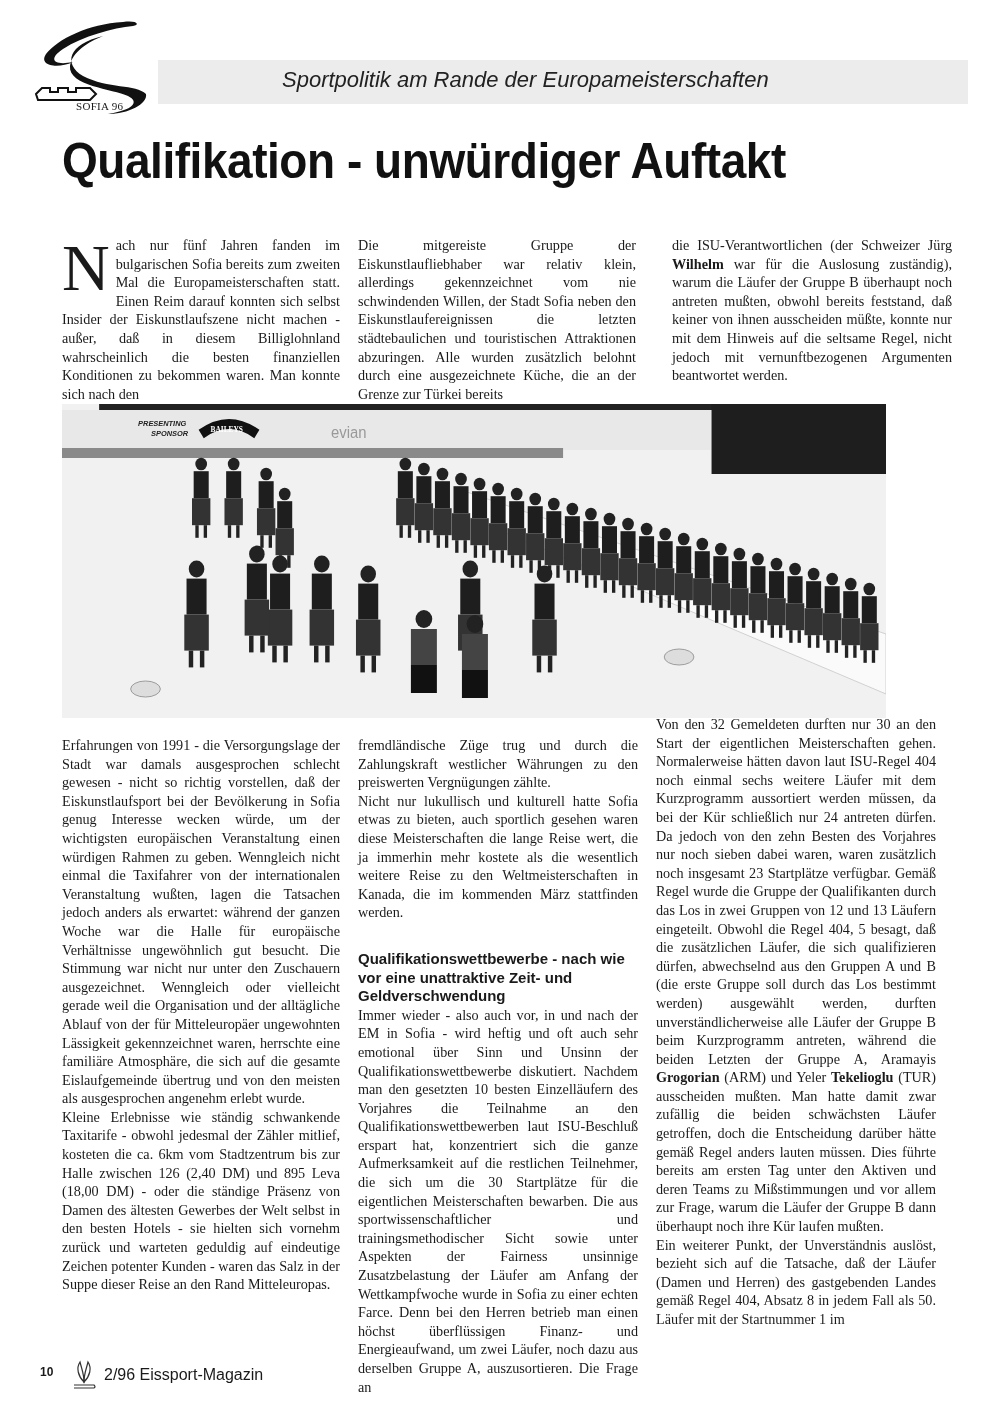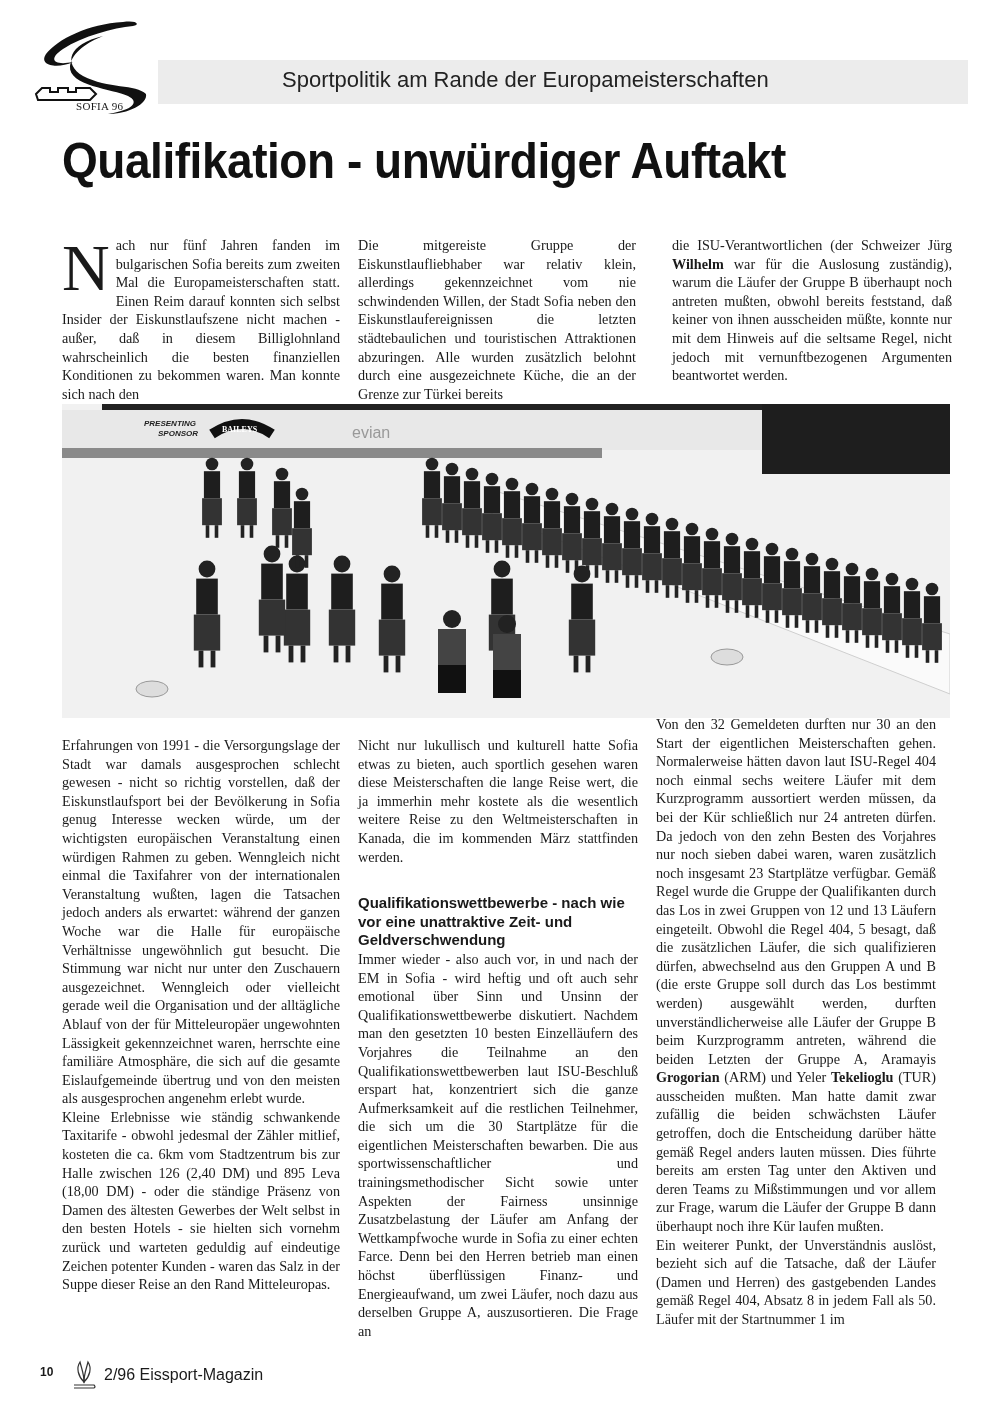--- a/index.html
+++ b/index.html
@@ -5,37 +5,37 @@
     html, body { margin: 0; padding: 0; background: #ffffff; }
     body { width: 1000px; height: 1412px; position: relative; overflow: hidden; color: #1a1a1a; }
     .abs { position: absolute; }
     .serif { font-family: "Liberation Serif", "DejaVu Serif", serif; }
     .sans { font-family: "Liberation Sans", "DejaVu Sans", sans-serif; }
 
     
     #logo { left: 28px; top: 14px; width: 130px; height: 110px; }
     #logo-caption { left: 76px; top: 100px; font-size: 11px; letter-spacing: 0.3px; }
     #kicker-band { left: 158px; top: 60px; width: 810px; height: 44px; background: #ececec; }
-    #kicker { left: 282px; top: 67px; font-size: 22px; color: #222; }
+    #kicker { left: 282px; top: 67px; font-size: 22px; color: #222; font-style: italic; }
     #headline { left: 62px; top: 132px; font-size: 50px; font-weight: bold; letter-spacing: -0.5px; color: #111; white-space: nowrap; transform: scaleX(0.92); transform-origin: left top; }
 
     
     .col { position: absolute; font-size: 14.2px; line-height: 18.6px; text-align: justify; hyphens: manual; }
     .col p { margin: 0; }
     .col .subhead { font-family: "Liberation Sans", "DejaVu Sans", sans-serif; font-weight: bold; font-size: 15px; line-height: 18.6px; text-align: left; margin-top: 28px; }
     .dropcap { float: left; font-size: 66px; line-height: 52px; padding: 4px 6px 0 0; margin-top: 2px; font-family: "Liberation Serif", serif; }
     #col1-top { left: 62px; top: 236px; width: 278px; }
     #col2-top { left: 358px; top: 236px; width: 278px; }
     #col3-top { left: 656px; top: 236px; width: 280px; margin-left: 16px; }
     #col1-bot { left: 62px; top: 736px; width: 278px; }
     #col2-bot { left: 358px; top: 736px; width: 280px; }
     #col3-bot { left: 656px; top: 715px; width: 280px; }
 
     
-    #photo { left: 62px; top: 404px; width: 888px; height: 314px; background: #f4f4f4; overflow: hidden; }
+    #photo { left: 62px; top: 404px; width: 824px; height: 314px; background: #f4f4f4; overflow: hidden; }
     #photo svg { width: 100%; height: 100%; display: block; }
 
     
     #page-number { left: 40px; top: 1365px; font-size: 12px; font-weight: bold; }
     #footer-icon { left: 70px; top: 1360px; width: 28px; height: 30px; }
     #footer-mag { left: 104px; top: 1366px; font-size: 16px; }
   </style>
 </head>
 <body>
 
@@ -348,20 +348,21 @@
     <ellipse cx="90" cy="285" rx="16" ry="8" fill="#ddd" stroke="#999"></ellipse>
     <ellipse cx="665" cy="253" rx="16" ry="8" fill="#ddd" stroke="#999"></ellipse>
   </svg>
 </div>
 
 <div id="col1-bot" class="col serif">
   <p>Erfahrungen von 1991 - die Versorgungslage der Stadt war damals ausgesprochen schlecht gewesen - nicht so richtig vorstellen, daß der Eiskunstlaufsport bei der Bevölkerung in Sofia genug Interesse wecken würde, um der wichtigsten europäischen Veranstaltung einen würdigen Rahmen zu geben. Wenngleich nicht einmal die Taxifahrer von der internationalen Veranstaltung wußten, lagen die Tatsachen jedoch anders als erwartet: während der ganzen Woche war die Halle für europäische Verhältnisse ungewöhnlich gut besucht. Die Stimmung war nicht nur unter den Zuschauern ausgezeichnet. Wenngleich oder vielleicht gerade weil die Organisation und der alltägliche Ablauf von der für Mitteleuropäer ungewohnten Lässigkeit gekennzeichnet waren, herrschte eine familiäre Atmosphäre, die sich auf die gesamte Eislaufgemeinde übertrug und von den meisten als ausgesprochen angenehm erlebt wurde.</p>
   <p>Kleine Erlebnisse wie ständig schwankende Taxitarife - obwohl jedesmal der Zähler mitlief, kosteten die ca. 6km vom Stadtzentrum bis zur Halle zwischen 126 (2,40 DM) und 895 Leva (18,00 DM) - oder die ständige Präsenz von Damen des ältesten Gewerbes der Welt selbst in den besten Hotels - sie hielten sich vornehm zurück und warteten geduldig auf eindeutige Zeichen potenter Kunden - waren das Salz in der Suppe dieser Reise an den Rand Mitteleuropas.</p>
 </div>
 <div id="col2-bot" class="col serif">
+  <p>fremdländische Züge trug und durch die Zahlungskraft westlicher Währungen zu den preiswerten Vergnügungen zählte.</p>
   <p>Nicht nur lukullisch und kulturell hatte Sofia etwas zu bieten, auch sportlich gesehen waren diese Meisterschaften die lange Reise wert, die ja immerhin mehr kostete als die wesentlich weitere Reise zu den Weltmeisterschaften in Kanada, die im kommenden März stattfinden werden.</p>
   <p class="subhead">Qualifikationswettbewerbe - nach wie vor eine unattraktive Zeit- und Geldverschwendung</p>
   <p>Immer wieder - also auch vor, in und nach der EM in Sofia - wird heftig und oft auch sehr emotional über Sinn und Unsinn der Qualifikationswettbewerbe diskutiert. Nachdem man den gesetzten 10  besten Einzelläufern des Vorjahres die Teilnahme an den Qualifikationswettbewerben laut ISU-Beschluß erspart hat, konzentriert sich die ganze Aufmerksamkeit auf die restlichen Teilnehmer, die sich um die 30 Startplätze für die eigentlichen Meisterschaften bewarben. Die aus sportwissenschaftlicher und trainingsmethodischer Sicht sowie unter Aspekten der Fairness unsinnige Zusatzbelastung der Läufer am Anfang der Wettkampfwoche wurde in Sofia zu einer echten Farce. Denn bei den Herren betrieb man einen höchst überflüssigen Finanz- und Energieaufwand, um zwei Läufer, noch dazu aus derselben Gruppe A, auszusortieren. Die Frage an</p>
 </div>
 <div id="col3-bot" class="col serif">
   <p><span>Von den 32 Gemeldeten durften nur 30 an den Start der eigentlichen Meisterschaften gehen. Normalerweise hätten davon laut ISU-Regel 404 noch einmal sechs weitere Läufer mit dem Kurzprogramm aussortiert werden müssen, da bei der Kür schließlich nur 24 antreten dürfen. Da jedoch von den zehn Besten des Vorjahres nur noch sieben dabei waren, waren zusätzlich noch insgesamt 23 Startplätze verfügbar. Gemäß Regel wurde die Gruppe der Qualifikanten durch das Los in zwei Gruppen von 12 und 13 Läufern eingeteilt. Obwohl die Regel 404, 5 besagt, daß die zusätzlichen Läufer, die sich qualifizieren dürfen, abwechselnd aus den Gruppen A und B (die erste Gruppe soll durch das Los bestimmt werden) ausgewählt werden, durften unverständlicherweise alle Läufer der Gruppe B beim Kurzprogramm antreten, während die beiden Letzten der Gruppe A, Aramayis </span><b>Grogorian</b><span> (ARM) und Yeler </span><b>Tekelioglu</b><span> (TUR) ausscheiden mußten. Man hatte damit zwar zufällig die beiden schwächsten Läufer getroffen, doch die Entscheidung darüber hätte gemäß Regel anders lauten müssen. Dies führte bereits am ersten Tag unter den Aktiven und deren Teams zu Mißstimmungen und vor allem zur Frage, warum die Läufer der Gruppe B dann überhaupt noch ihre Kür laufen mußten.</span></p>
   <p>Ein weiterer Punkt, der Unverständnis auslöst, bezieht sich auf die Tatsache, daß der Läufer (Damen und Herren) des gastgebenden Landes gemäß Regel 404, Absatz 8 in jedem Fall als 50. Läufer mit der Startnummer 1 im</p>
 </div>
 
 <div id="page-number" class="abs sans">10</div>

